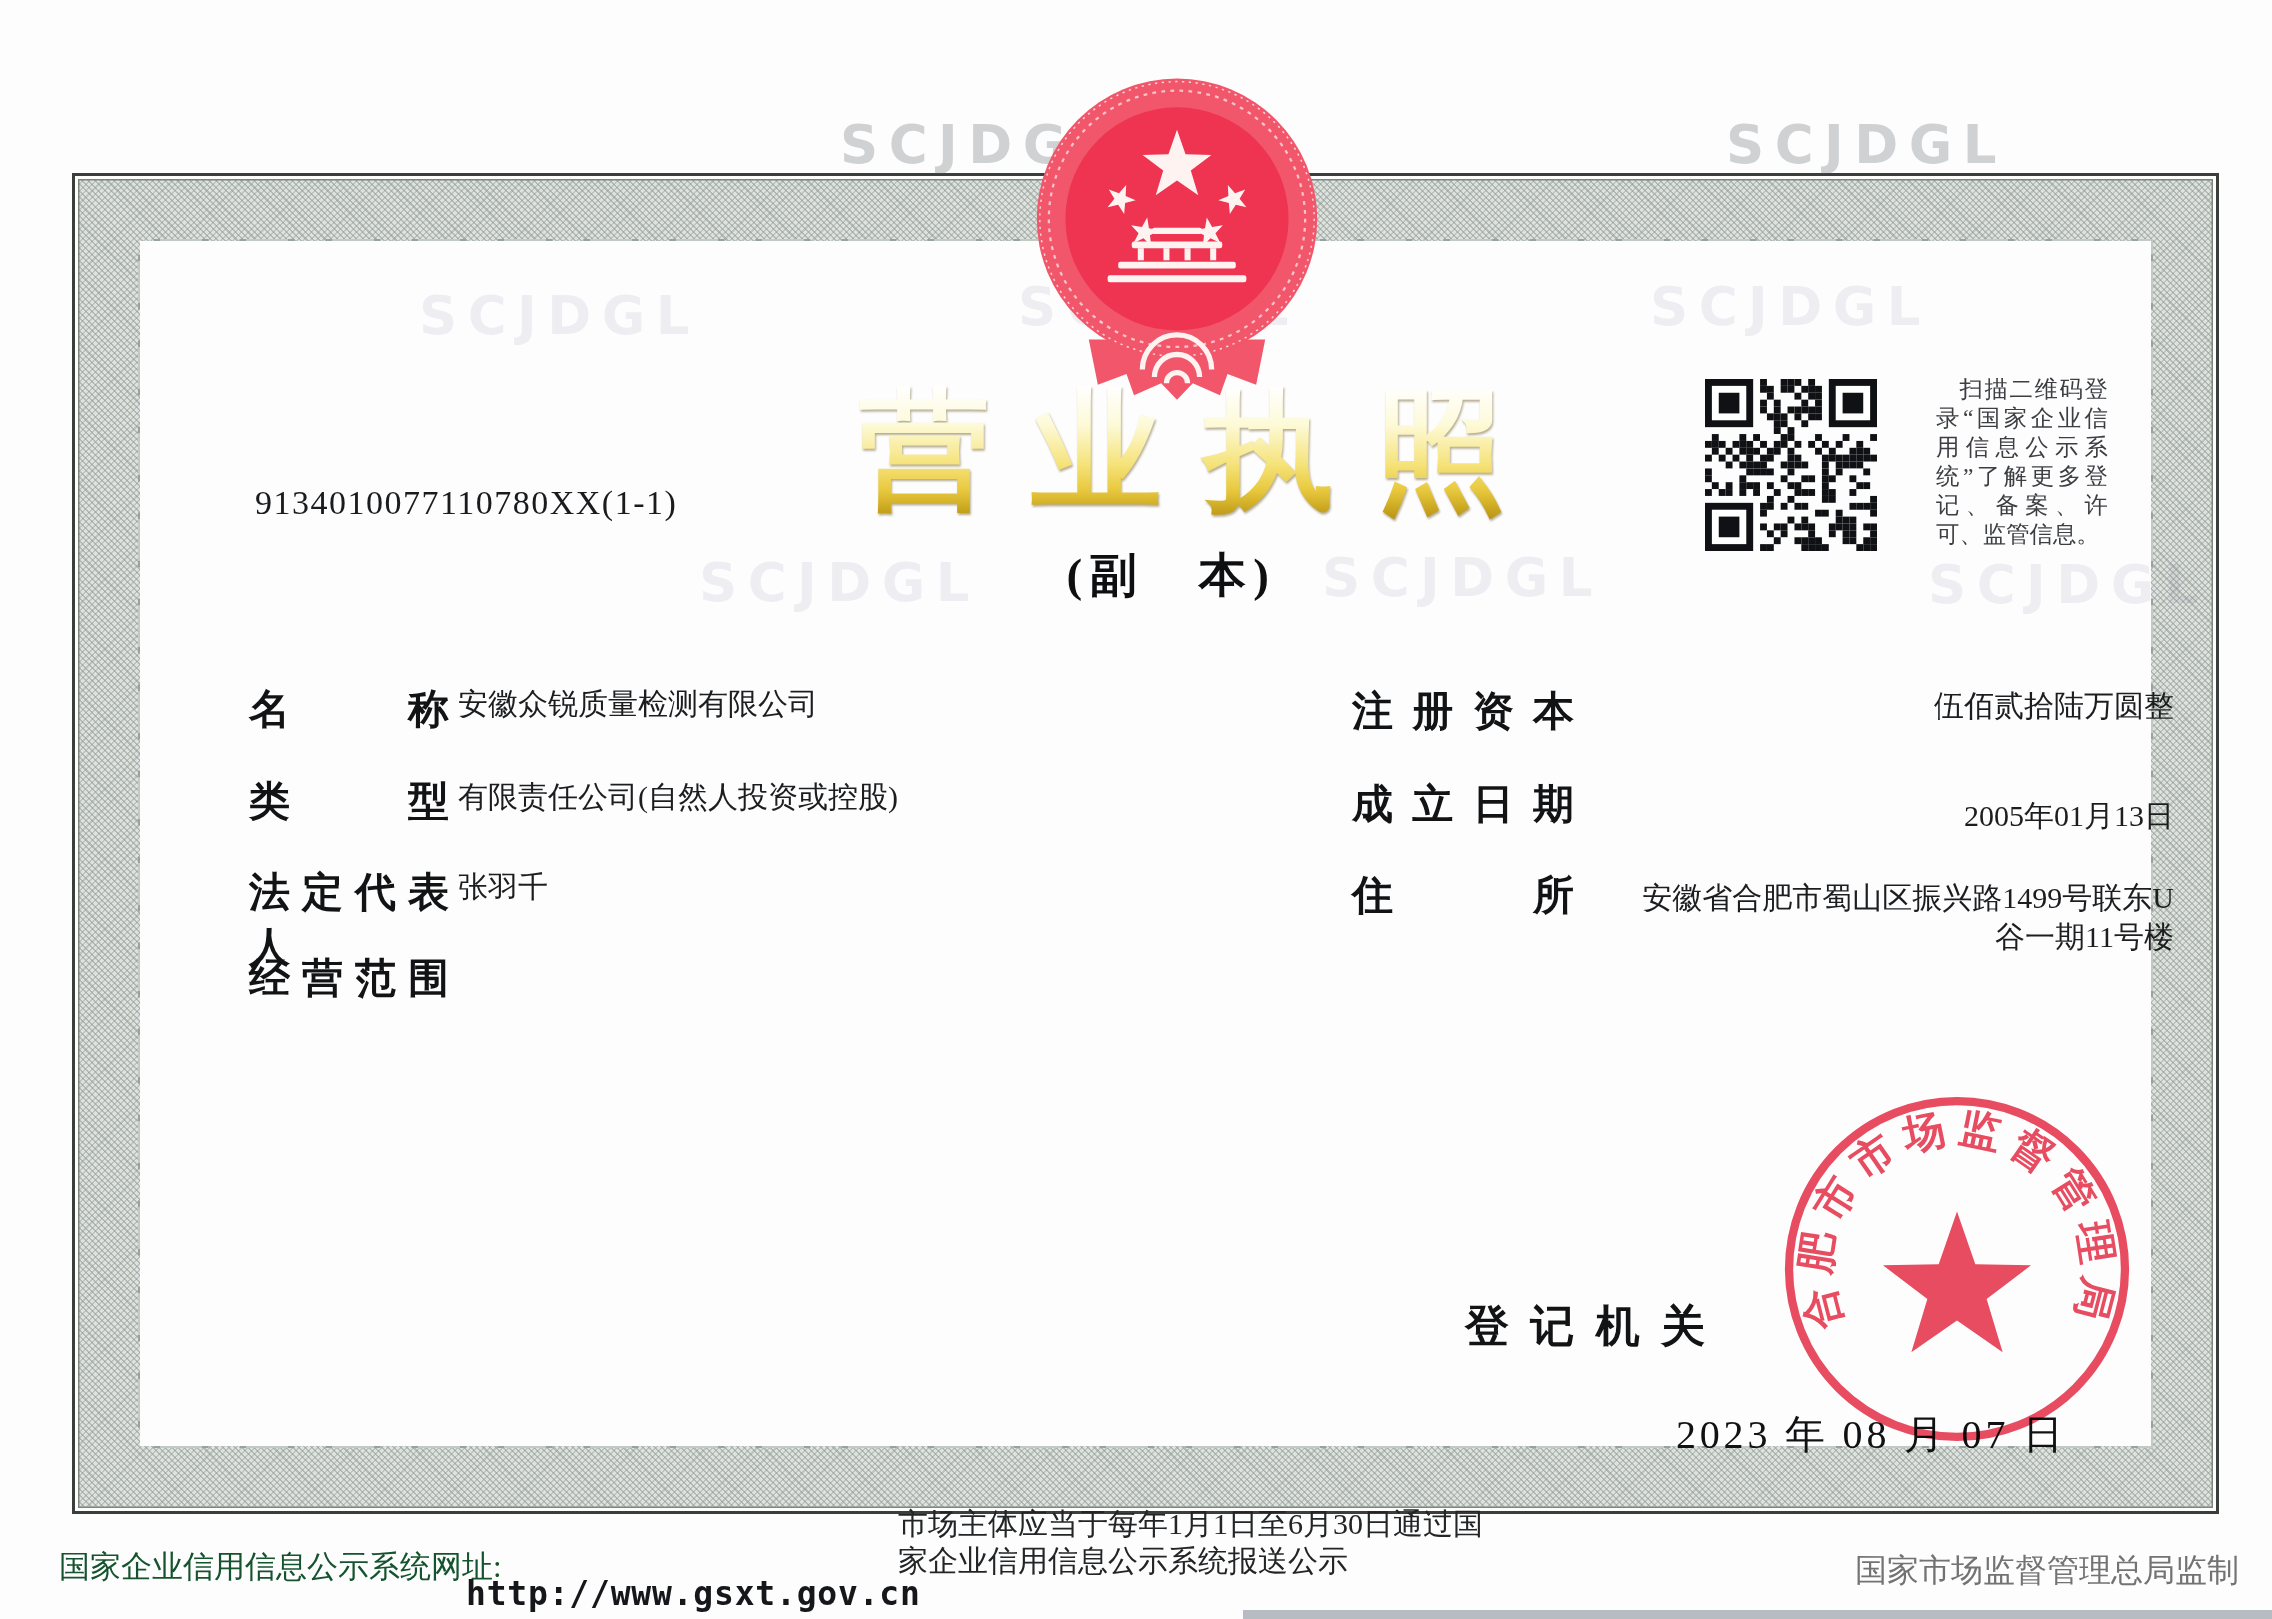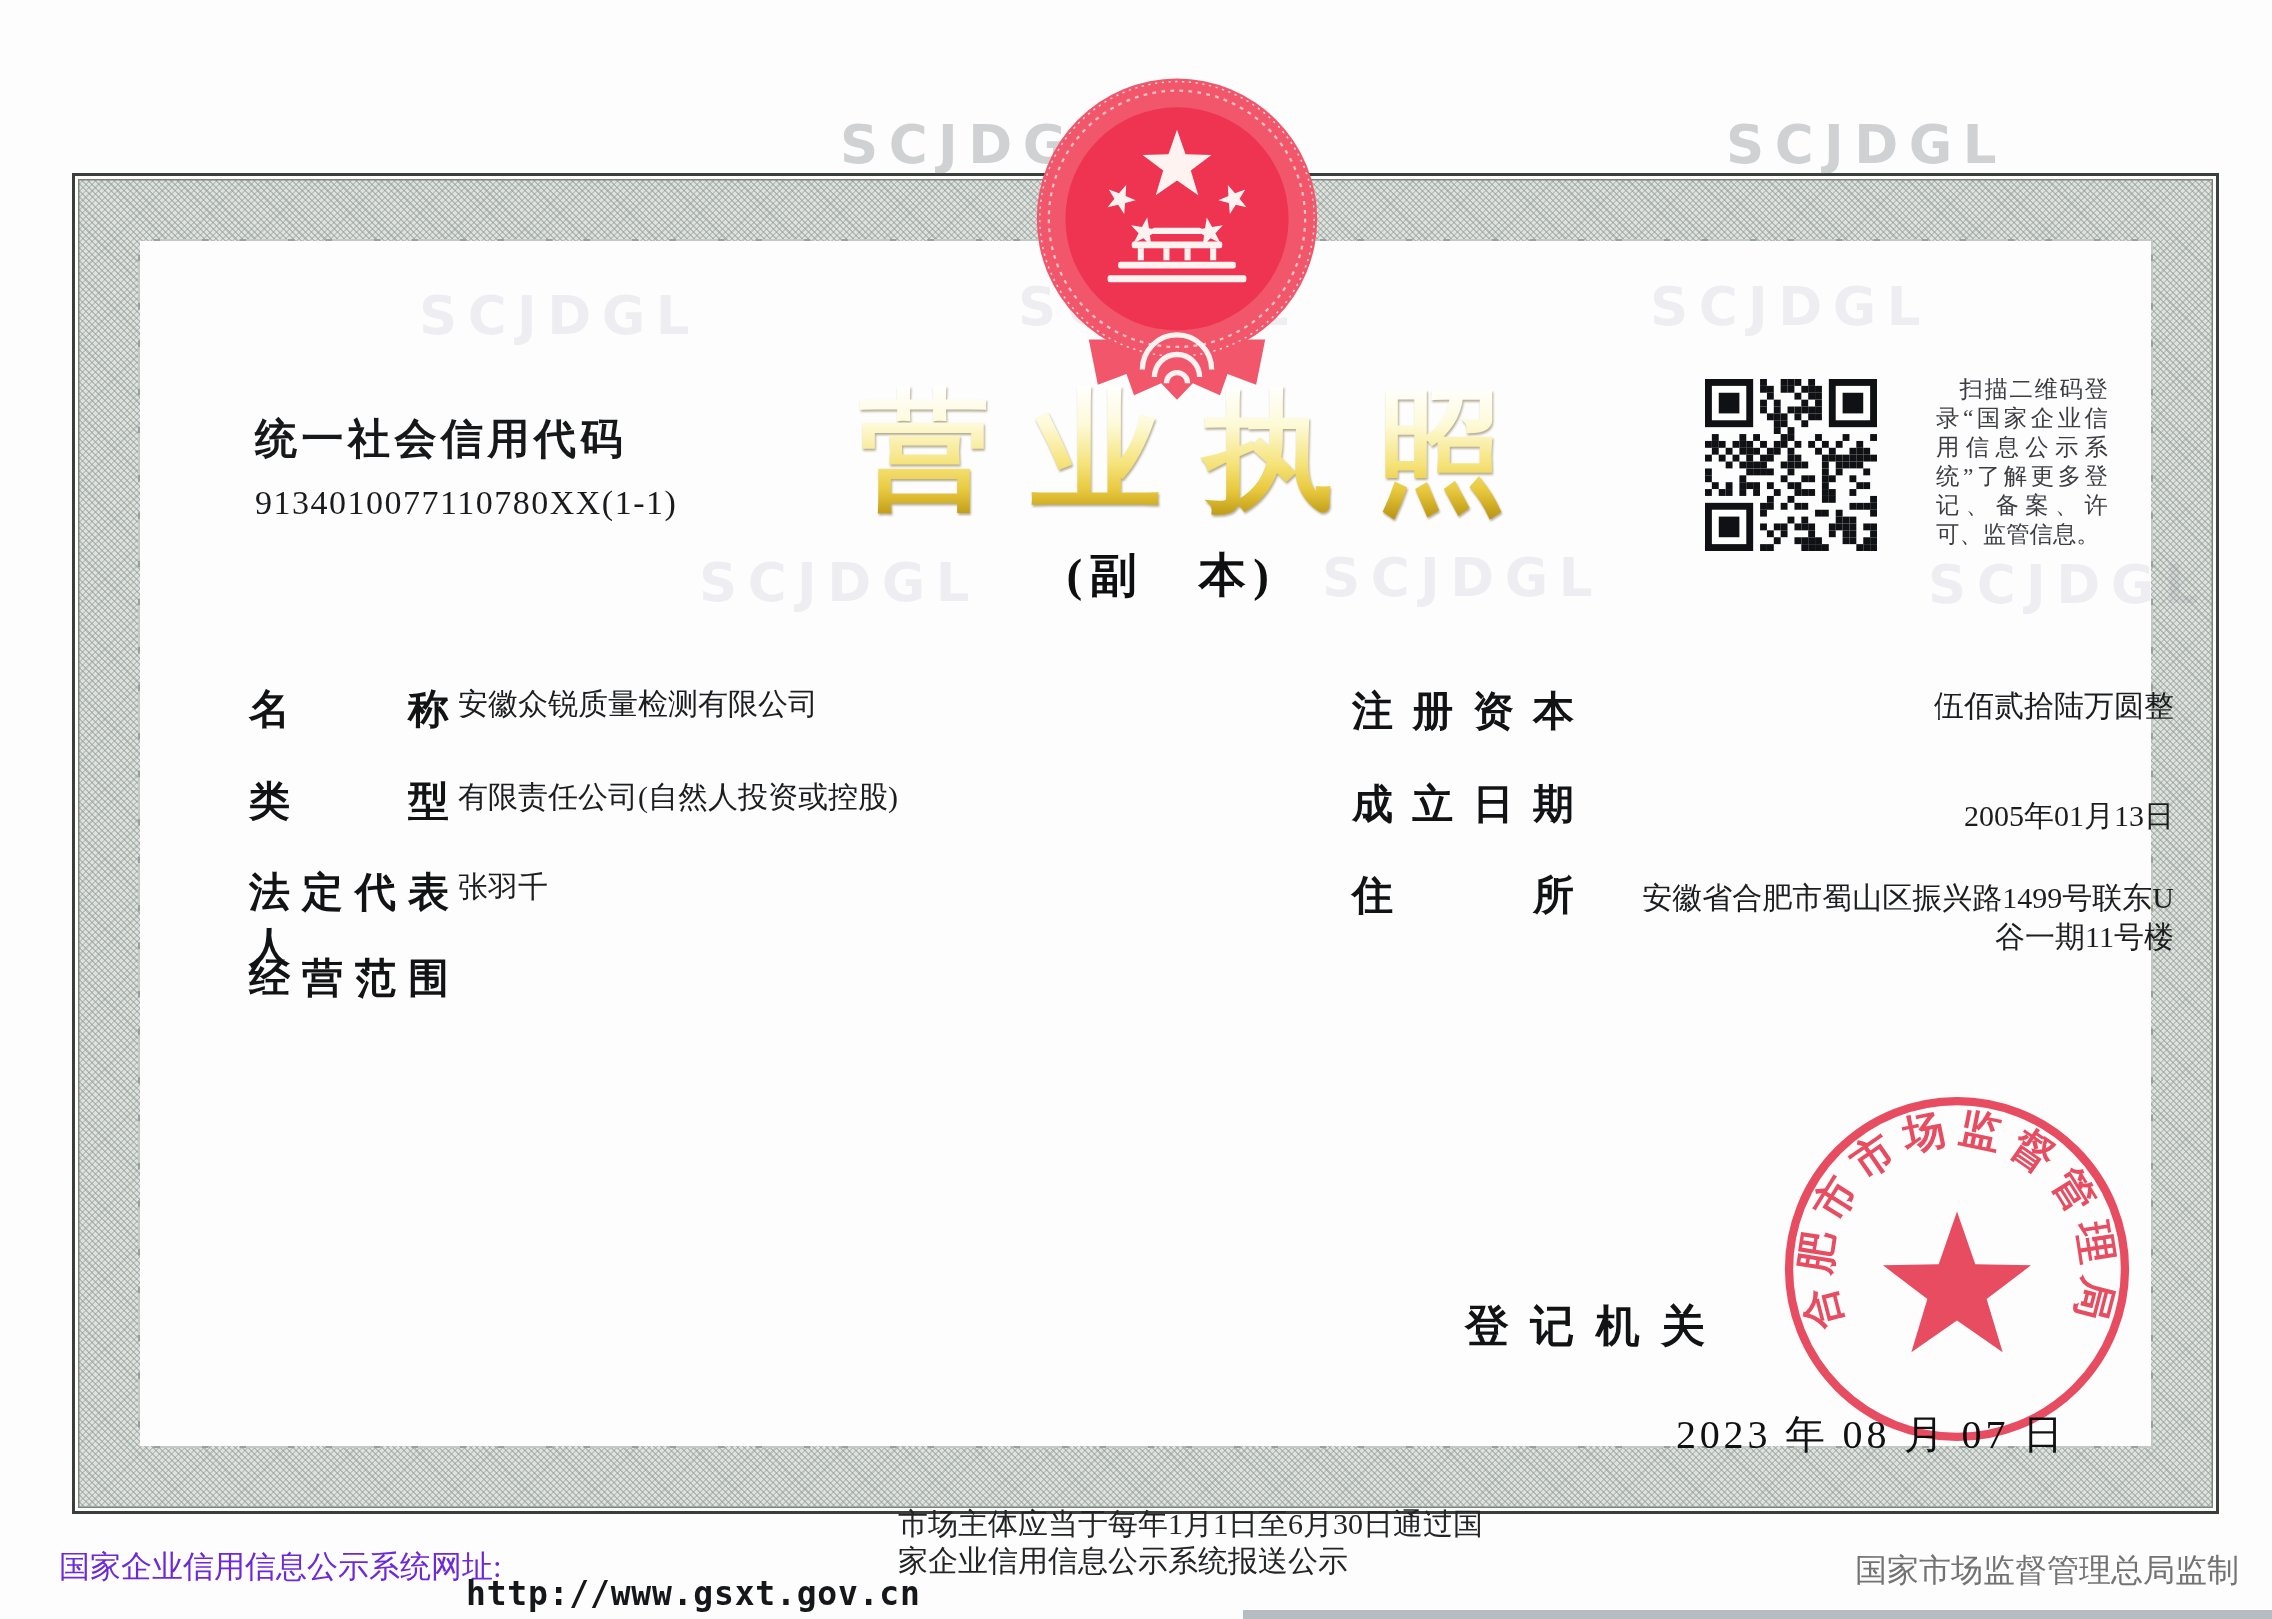--- a/index.html
+++ b/index.html
@@ -57,21 +57,21 @@
   .val-right{left:1613px;width:561px;text-align:right;}
   .scope-value{left:458px;top:951px;width:789px;font-size:28px;line-height:33px;
     text-align:justify;color:#1c1d1f;}
 
   .registrar{left:1465px;top:1297px;width:240px;font-family:"Liberation Sans",sans-serif;
     font-weight:bold;font-size:44px;color:#121314;text-align:justify;text-align-last:justify;}
   .issue-date{left:1676px;top:1407px;font-size:40px;letter-spacing:3.8px;color:#101112;white-space:nowrap;}
 
   .seal{left:1780px;top:1092px;mix-blend-mode:multiply;opacity:.92;}
 
-  .footer-site{left:59px;top:1546px;font-size:31px;color:#6d28d9;}
+  .footer-site{left:59px;top:1546px;font-size:31px;color:#14532d;}
   .footer-url{left:466px;top:1526px;font-family:"DejaVu Sans Mono",monospace;font-weight:bold;
     font-size:33px;letter-spacing:0.8px;color:#16171a;margin-top:48px;}
   .footer-mid1{left:898px;top:1504px;font-size:30px;color:#232425;}
   .footer-mid2{left:898px;top:1541px;font-size:30px;color:#232425;}
   .footer-right{left:1855px;top:1549px;font-size:32px;color:#737373;}
 
   .wm{position:absolute;font-family:"DejaVu Sans",sans-serif;font-weight:bold;font-size:53px;
     letter-spacing:10.5px;color:#6f7690;opacity:.10;pointer-events:none;}
   .wm-dark{opacity:.28;color:#5c6166;}
   .scan-edge{left:1243px;bottom:0;width:1030px;height:9.8px;background:#b7bcc2;}
@@ -122,21 +122,20 @@
       <rect x="-78" y="-31" width="156" height="9" rx="3"></rect>
       <rect x="-92" y="-13" width="184" height="9" rx="3"></rect>
     </g>
     <g fill="none" stroke="#fff3f2" stroke-width="7" transform="translate(195,404)">
       <path d="M-46 8 A46 46 0 0 1 46 8"></path>
       <path d="M-30 18 A30 30 0 0 1 30 18"></path>
       <path d="M-14 26 A14 14 0 0 1 14 26"></path>
     </g>
   </svg>
 
-  <div class="abs credit-label">统一社会信用代码</div>
   <div class="abs credit-code">9134010077110780XX(1-1)</div>
 
   <div class="abs title">营业执照</div>
   <div class="abs subtitle">(副　本)</div>
 
   <svg id="qr" class="abs qr-box" viewBox="0 0 228 228" fill="#101114">
       <rect x="73.0" y="0.0" width="9.1" height="9.1"></rect>
       <rect x="100.3" y="0.0" width="9.1" height="9.1"></rect>
       <rect x="109.4" y="0.0" width="9.1" height="9.1"></rect>
       <rect x="118.6" y="0.0" width="9.1" height="9.1"></rect>

